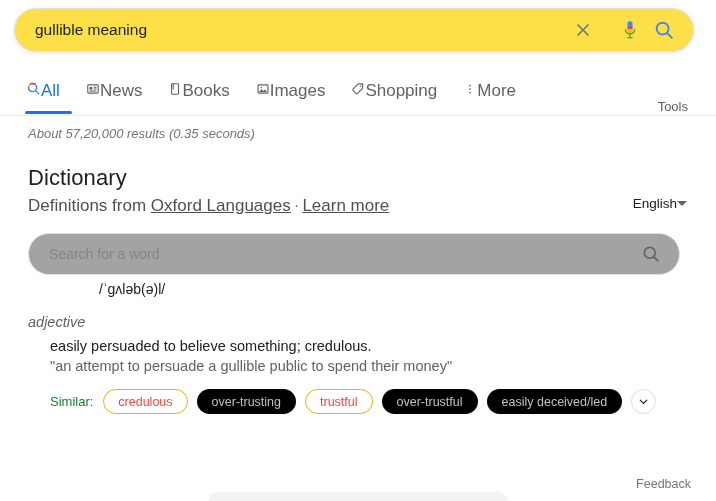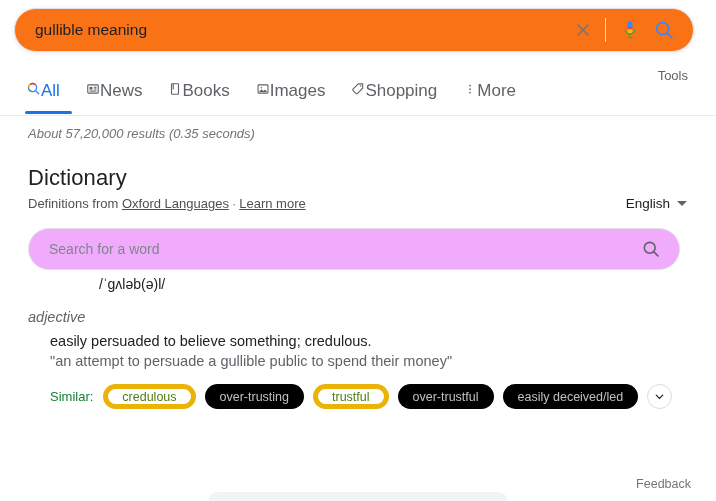--- a/index.html
+++ b/index.html
@@ -13,21 +13,21 @@
 
   
   .searchbar-wrap {
     position: absolute; top: 8px; left: 14px;
     width: 680px; height: 44px;
   }
   .searchbar {
     width: 100%; height: 100%;
     border: 1px solid #dfe1e5;
     border-radius: 24px;
-    background: #f97316;
+    background: #fde047;
     display: flex; align-items: center;
     box-shadow: 0 1px 4px rgba(32,33,36,.10);
   }
   .searchbar-input {
     flex: 1;
     border: none; outline: none; background: transparent;
     font-family: "Liberation Sans", sans-serif;
     font-size: 15.5px; color: #202124;
     padding: 0 0 0 20px;
   }
@@ -58,60 +58,60 @@
     position: relative; text-decoration: none;
   }
   .tab:first-child { padding-left: 0; }
   .tab.active { color: #1a73e8; }
   .tab.active .tab-underline {
     position: absolute; left: -1px; bottom: 0;
     width: 100%; height: 3px; background: #1a73e8; border-radius: 2px;
   }
   .tools-btn {
     position: absolute; right: 28px; top: 0;
-    height: 46px; display: flex; align-items: flex-start;
+    height: 46px; display: flex; align-items: flex-end;
     font-size: 13px; color: #5f6368; cursor: pointer;
   }
 
   
   .result-stats {
     position: absolute; top: 126px; left: 28px;
     font-size: 13px; color: #70757a; font-style: italic;
   }
 
   
   .dict { position: absolute; top: 164px; left: 28px; width: 660px; }
   .dict-title {
     font-size: 22px; color: #202124; font-weight: normal;
     margin: 0; line-height: 28px; letter-spacing: .1px;
   }
   .dict-source {
-    margin-top: 4px; font-size: 13px; color: #4d5156;
+    margin-top: 4px; font-size: 17px; color: #4d5156;
   }
   .dict-source a { color: #4d5156; text-decoration: underline; cursor: pointer; }
   .dict-sep { margin: 0 3px; color: #70757a; }
 
   .lang-select {
     position: absolute; right: 1px; top: 32px;
-    display: flex; align-items: center; gap: 7px;
+    display: flex; align-items: center; 
     font-size: 13.5px; color: #202124; cursor: pointer;
   }
   .caret {
     width: 0; height: 0;
     border-left: 5px solid transparent;
     border-right: 5px solid transparent;
     border-top: 5px solid #5f6368;
   }
 
   
   .word-search {
     margin-top: 17px;
     width: 652px; height: 42px;
     border: 1px solid #dfe1e5; border-radius: 22px;
-    display: flex; align-items: center; background: #f0abfc;
+    display: flex; align-items: center; background: #a3a3a3;
   }
   .word-search input {
     flex: 1; border: none; outline: none; background: transparent;
     font-family: "Liberation Sans", sans-serif;
     font-size: 14px; color: #202124; padding-left: 20px;
   }
   .word-search input::placeholder { color: #80868b; }
   .word-search .ws-icon { margin-right: 18px; cursor: pointer; display: flex; }
 
   
@@ -147,21 +147,21 @@
     margin: 13px 0 0 22px;
     display: flex; align-items: center; gap: 9px;
   }
   .similar-label { font-size: 13px; color: #188038; margin-right: 1px; }
   .chip {
     height: 25px; padding: 0 14px;
     border-radius: 14px;
     display: flex; align-items: center;
     font-size: 12.5px; white-space: nowrap; cursor: pointer;
   }
-  .chip.strong { background: #fff; border: 5px solid #eab308; color: #4d7c0f; }
+  .chip.strong { background: #fff; border: 1px solid #eab308; color: #ef4444; }
   .chip.faded { background: #000000; border: 1px solid transparent; color: #bdc1c6; }
   .chip-expand {
     width: 25px; height: 25px; border-radius: 50%;
     border: 1px solid #dadce0; background: #fff;
     display: flex; align-items: center; justify-content: center;
     cursor: pointer; flex: none;
   }
 
   
   .feedback {

